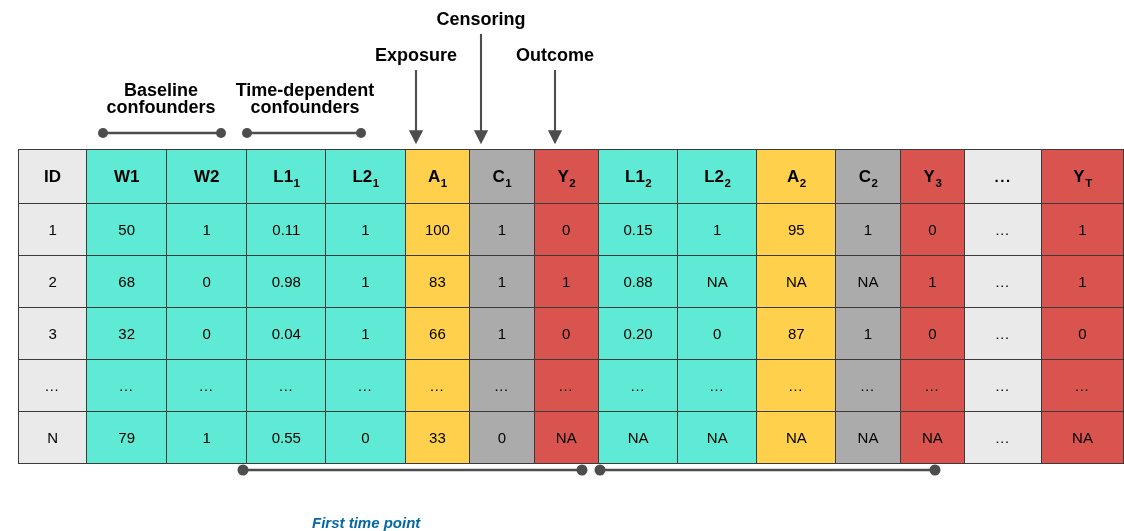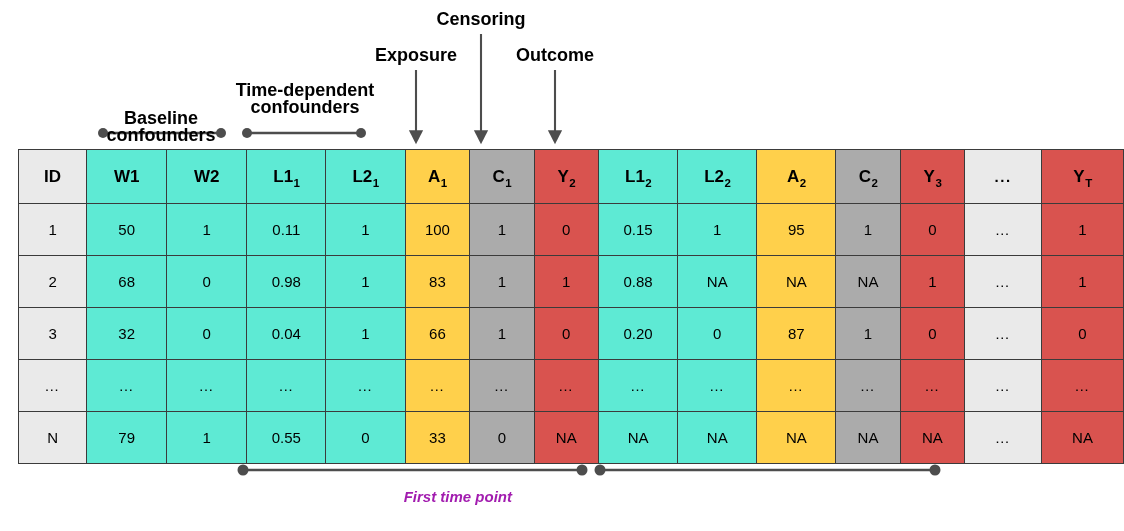--- a/index.html
+++ b/index.html
@@ -90,23 +90,24 @@
     position: absolute;
     left: 0; top: 0;
     width: 1124px; height: 71px;
     pointer-events: none;
   }
   .ann-bottom-label {
     position: absolute;
     font-weight: bold;
     font-style: italic;
     font-size: 15px;
-    text-align: right;
-    color: #a21caf;
+    text-align: left;
+    color: #0369a1;
     white-space: nowrap;
+    margin-top: 26px;
   }
 </style>
 </head>
 <body>
 
 <div id="annotations-top">
   <svg class="ann-svg" viewBox="0 0 1124 150" xmlns="http://www.w3.org/2000/svg">
     <defs>
       <marker id="arrowhead" markerWidth="8" markerHeight="8" refX="3.2" refY="4" orient="auto" markerUnits="strokeWidth">
         <path d="M0,0.6 L6.6,4 L0,7.4 z" fill="#4d4d4d"></path>
@@ -125,21 +126,21 @@
       <circle cx="361" cy="133" r="5" fill="#4d4d4d"></circle>
     </g>
 
     <line x1="416" y1="70" x2="416" y2="137" stroke="#4d4d4d" stroke-width="2.1" marker-end="url(#arrowhead)"></line>
 
     <line x1="481" y1="34" x2="481" y2="137" stroke="#4d4d4d" stroke-width="2.1" marker-end="url(#arrowhead)"></line>
 
     <line x1="555" y1="70" x2="555" y2="137" stroke="#4d4d4d" stroke-width="2.1" marker-end="url(#arrowhead)"></line>
   </svg>
 
-  <div class="ann-label" style="left:91px; top:82px; width:140px;margin-top:28px;">Baseline
+  <div class="ann-label" style="left:91px; top:82px; width:140px;">Baseline
 confounders</div>
   <div class="ann-label" style="left:233px; top:82px; width:144px;">Time-dependent
 confounders</div>
   <div class="ann-label" style="left:356px; top:47px; width:120px;">Exposure</div>
   <div class="ann-label" style="left:419px; top:11px; width:124px;">Censoring</div>
   <div class="ann-label" style="left:497px; top:47px; width:116px;">Outcome</div>
 </div>
 
 <div id="data-table-wrap">
   <table class="data-table">

